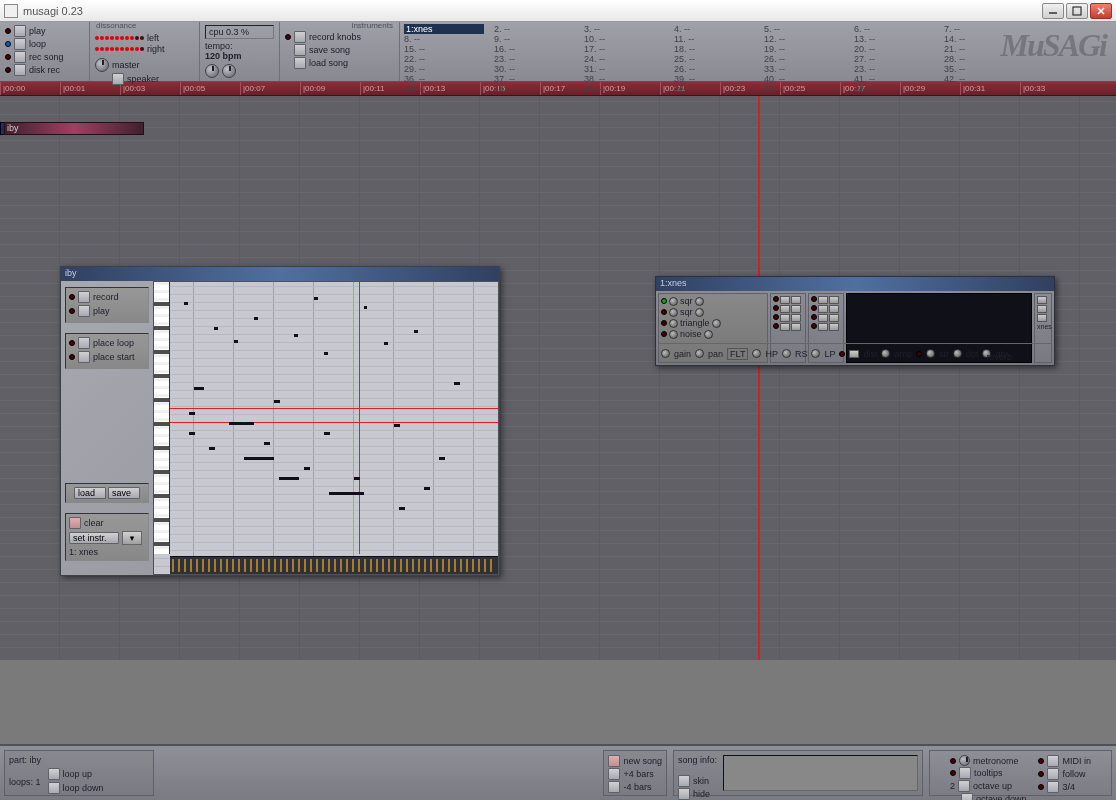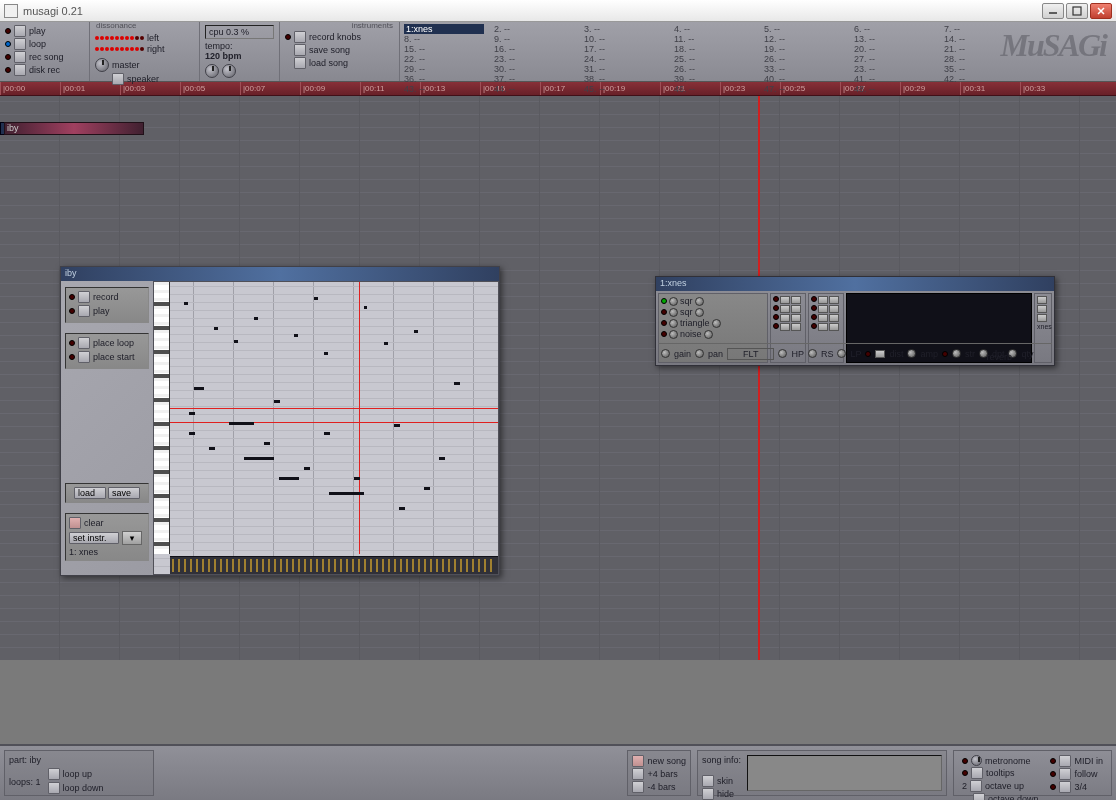--- a/index.html
+++ b/index.html
@@ -86,32 +86,32 @@
 .env-panel { flex:1; display:flex; gap:2px;}
 .env-section { border:1px solid #606068; padding:2px; display:flex; flex-direction:column; gap:1px;}
 .tiny-btn { width:10px; height:8px; background:linear-gradient(#ccc,#999); border:1px solid #555;}
 .env-display { flex:1; background:#101018; border:1px solid #000; min-width:60px;}
 
 
 .bottom-bar { position:absolute; bottom:0; left:0; right:0; height: 56px; background: linear-gradient(#909098,#7a7a82); border-top:2px solid #505058; display:flex; padding:4px; gap:6px;}
 .bottom-panel { border:1px solid #606068; padding:4px; background:linear-gradient(#88888f,#7a7a82);}
 .bottom-panel.info { flex:0 0 150px;}
 .bottom-spacer { flex:1; }
-.options-panel { display:flex; gap:12px; padding:4px 8px; border:1px solid #606068;}
+.options-panel { display:flex; gap:12px; padding:4px 20px; border:1px solid #606068;}
 
 
 .win-scroll { height: 14px; width: 20px; background: linear-gradient(#d0d0d0,#a0a0a0); border: 1px solid #666; display:inline-flex; align-items:center; justify-content:center;}
 
 </style>
 </head>
 <body>
 
 <div class="window-chrome">
   <div class="icon"></div>
-  <div class="title">musagi 0.21</div>
+  <div class="title">musagi 0.23</div>
   <div class="window-controls">
     <div class="win-btn">
         <svg viewBox="0 0 10 10">
           <path d="M1 7h8" stroke="#333" stroke-width="1.5"></path>
         </svg>
       </div>
     <div class="win-btn">
         <svg viewBox="0 0 10 10">
           <rect x="1" y="1" width="8" height="8" fill="none" stroke="#333" stroke-width="1.2"></rect>
         </svg>
@@ -464,21 +464,21 @@
           <span class="tiny-btn"></span>
           <span class="lbl" style="font-size:7px;">xnes</span>
         </div>
       </div>
     </div>
     <div style="position:absolute; bottom:2px; left:2px; right:2px; height:20px; display:flex; gap:4px; align-items:center; padding:0 3px; border-top:1px solid #666;">
       <span class="mini-knob"></span>
         <span class="lbl">gain</span>
       <span class="mini-knob"></span>
         <span class="lbl">pan</span>
-      <span style="border:1px solid #555; padding:0 15px;" class="lbl">FLT</span>
+      <span style="border:1px solid #555; padding:0 2px;" class="lbl">FLT</span>
       <span class="mini-knob"></span>
         <span class="lbl">HP</span>
       <span class="mini-knob"></span>
         <span class="lbl">RS</span>
       <span class="mini-knob"></span>
         <span class="lbl">LP</span>
       <span class="led"></span>
         <span class="tiny-btn"></span>
         <span class="lbl">dist</span>
       <span class="mini-knob"></span>

